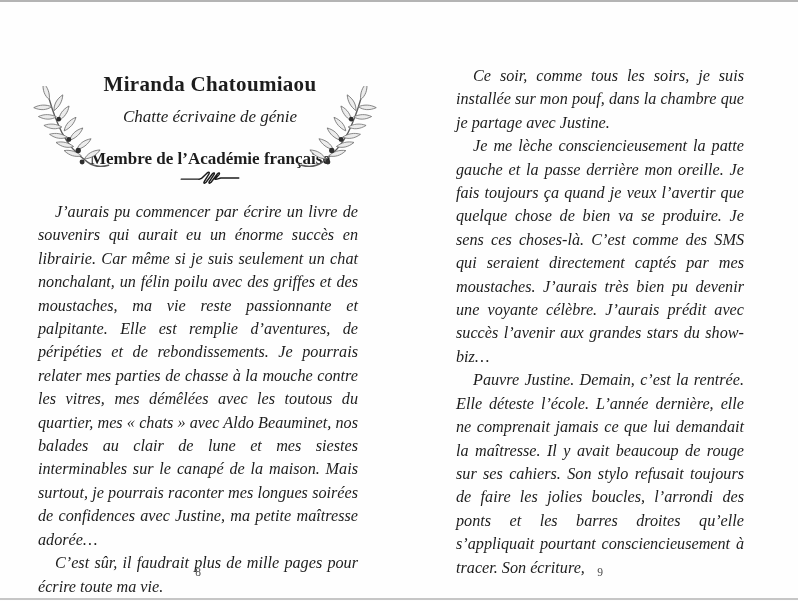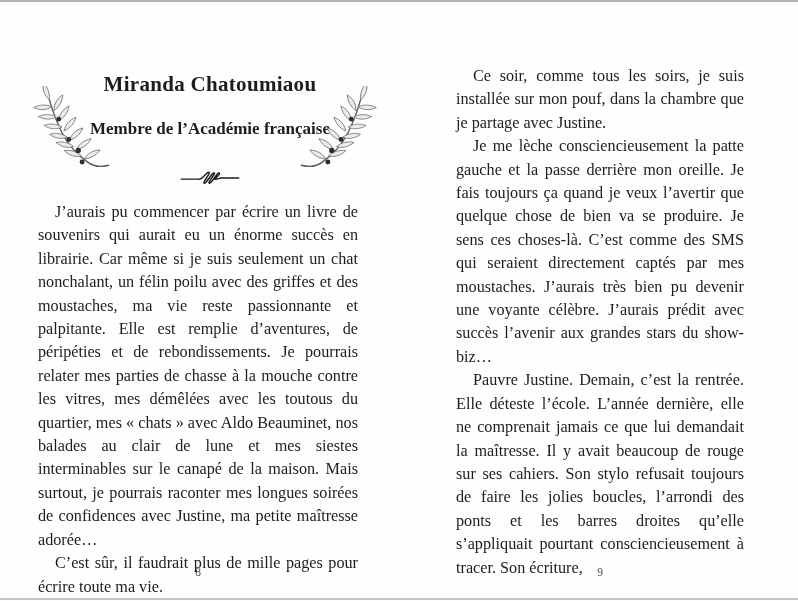--- a/index.html
+++ b/index.html
@@ -25,21 +25,21 @@
 
   .ornament { position: absolute; width: 78px; height: 96px; }
   .ornament-left  { left: -17px; top: 14px; }
   .ornament-right { right: -7px; top: 14px; }
 
   .divider-wrap { position: absolute; top: 168px; left: 12px; right: -12px; text-align: center; }
 
   .body-text { position: absolute; left: 0; right: 0; top: 201px;
                font-size: 16.2px; line-height: 23.4px; text-align: justify; }
   .page-right .body-text { top: 65px; }
-  .body-text p { margin: 0; text-indent: 17px; }
+  .body-text p { margin: 0; text-indent: 17px; font-style: italic; }
 
   .page-number { position: absolute; top: 566px; left: 0; width: 100%;
                  text-align: center; font-size: 11.5px; color: #4a4a4a; }
 </style>
 </head>
 <body>
 
 <div class="edge-top"></div>
 
 <div class="page page-left">
@@ -68,20 +68,21 @@
             <circle cx="46" cy="57" r="3.2" fill="#2e2e2e"></circle>
             <circle cx="33" cy="31" r="3.0" fill="#2e2e2e"></circle>
             <circle cx="63" cy="86" r="3.2" fill="#2e2e2e"></circle>
           </g>
         </defs>
         <use href="#branch"></use>
       </svg>
     </span>
 
     <div class="author-title">Miranda Chatoumiaou</div>
+    <div class="subtitle">Chatte écrivaine de génie</div>
     <div class="affiliation">Membre de l’Académie française</div>
 
     <span class="ornament ornament-right">
       <svg width="78" height="96" viewBox="0 0 100 100">
         <use href="#branch" transform="translate(100,0) scale(-1,1)"></use>
       </svg>
     </span>
   </div>
 
   <div class="divider-wrap">

